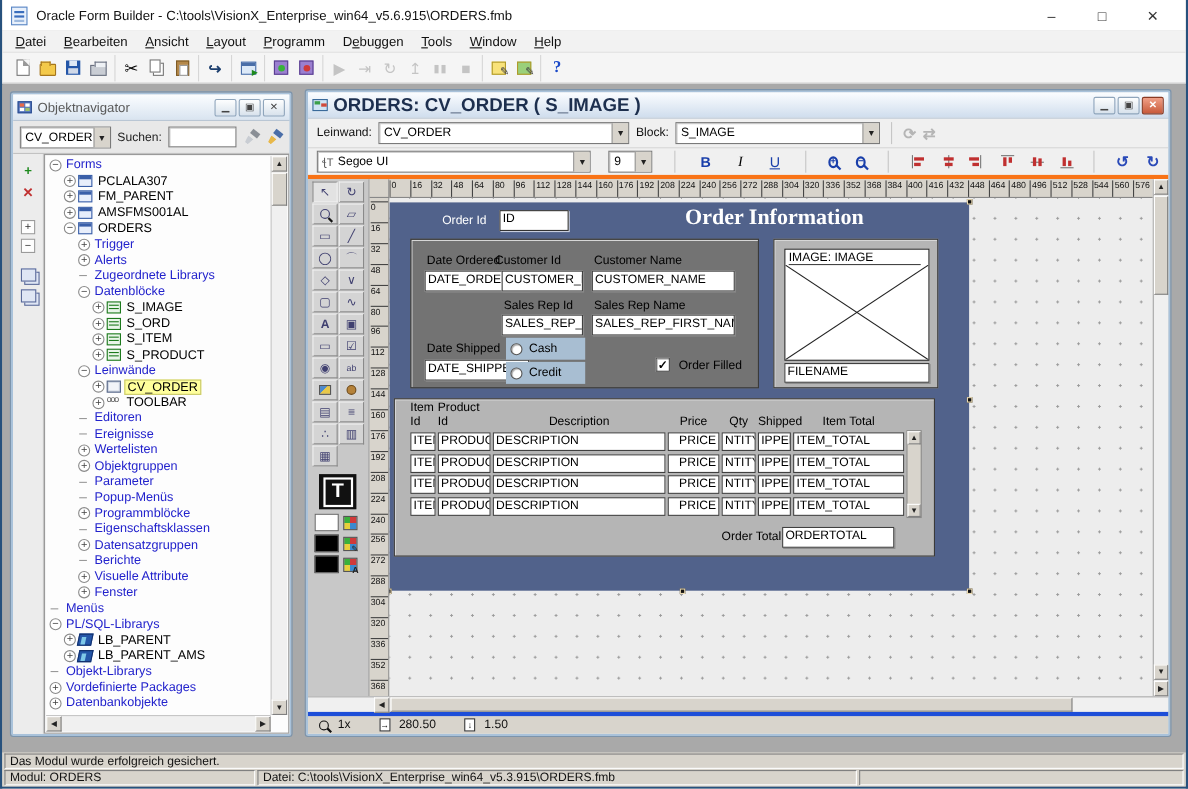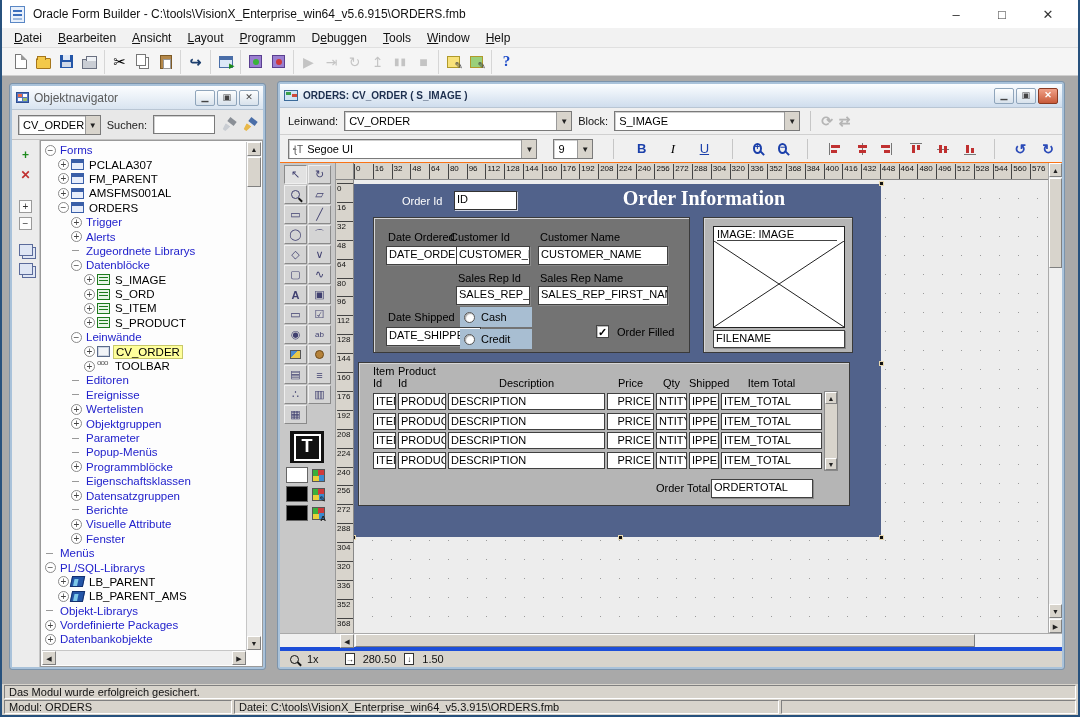--- a/index.html
+++ b/index.html
@@ -90,28 +90,28 @@
   .nav-vscroll { position:absolute; right:1px; top:1px; width:15px; bottom:16px; background:#f0f0f0; border-left:1px solid #c6c6c6; }
   .nav-hscroll { position:absolute; left:1px; right:16px; bottom:1px; height:15px; background:#f0f0f0; border-top:1px solid #c6c6c6; }
   .sb-arrow { position:absolute; width:14px; height:14px; background:#d8d4cc; border:1px solid; border-color:#fff #808080 #808080 #fff; font-size:7px; text-align:center; line-height:13px; color:#222; }
   .sb-thumb { position:absolute; background:#d8d4cc; border:1px solid; border-color:#fff #808080 #808080 #fff; }
 
   
   .ed-win { position:absolute; left:276px; top:5px; width:786px; height:587px; background:#f0f0f0; border:2px solid #a9c2da; outline:1px solid #7c94ac; border-radius:2px; display:flex; flex-direction:column; }
   .ed-title { height:24px; background:linear-gradient(#fbfdff,#cfdded); display:flex; align-items:center; padding:0 4px; border-bottom:1px solid #b9c6d4; }
   .ed-title-icon { width:14px; height:11px; background:#cfe4f4; border:1px solid #3a6a9a; position:relative; margin-right:5px; }
   .ed-title-icon::after { content:""; position:absolute; left:1px; top:1px; width:5px; height:3px; background:#3aa04a; box-shadow:6px 2px 0 #d04a3a; }
-  .ed-title-text { flex:1; color:#1d2f4e; font-size:10px; font-weight:bold; }
+  .ed-title-text { flex:1; color:#1d2f4e; font-size:17px; font-weight:bold; }
   .mdi-btn.close { background:linear-gradient(#f0a088,#c85a3a); color:#fff; border-color:#8a3a22; font-weight:bold; }
   .ed-bar1 { height:27px; background:#f0f0f0; border-bottom:1px solid #d0d0d0; display:flex; align-items:center; padding:0 8px; gap:6px; }
   .ed-bar1 label { font-size:11px; color:#111; }
   .ed-combo-canvas { width:228px; } .ed-combo-block { width:186px; }
   .bar-sep { width:1px; height:20px; background:#c6c6c6; margin:0 4px; }
   .gray-ico { color:#b5b5b5; font-size:14px; font-weight:bold; }
-  .ed-bar2 { height:28px; background:#f0f0f0; border-bottom:1px solid #f97316; display:flex; align-items:center; padding:0 8px; gap:16px; }
+  .ed-bar2 { height:28px; background:#f0f0f0; border-bottom:4px solid #f97316; display:flex; align-items:center; padding:0 8px; gap:16px; }
   .font-combo { width:338px; } .size-combo { width:52px; }
   .fmt-btn { width:21px; height:20px; text-align:center; border:none; background:transparent; font-size:13px; }
   .fmt-b { color:#1a3faa; font-weight:bold; } .fmt-i { font-style:italic; font-family:"Liberation Serif",serif; } .fmt-u { text-decoration:underline; color:#1a3faa; }
   .mag { width:11px; height:11px; border:2px solid #1a3faa; border-radius:50%; position:relative; display:inline-block; }
   .mag::after { content:""; position:absolute; width:6px; height:2px; background:#1a3faa; right:-5px; bottom:-2px; transform:rotate(45deg); }
   .mag .pm { position:absolute; left:0px; top:-3px; font-size:9px; color:#1a3faa; font-weight:bold; }
   .al-ico { width:15px; height:14px; position:relative; display:inline-block; }
   .al-ico i { position:absolute; background:#c03030; height:3px; }
   .al-ico em { position:absolute; background:#777; }
   .al-left em{left:1px;top:1px;width:1px;height:12px;} .al-left i.a{left:3px;top:3px;width:9px;} .al-left i.b{left:3px;top:8px;width:6px;}
@@ -800,21 +800,21 @@
 
       <div class="ed-hscroll">
         <span class="sb-arrow" style="left:60px;top:0">◀</span>
         <span class="sb-thumb" style="left:75px;top:0;width:620px;height:13px"></span>
       </div>
 
       <div class="ed-status">
         <span class="mini-mag"></span>
         <span style="margin-right:18px">1x</span>
         <span class="mini-page">→</span>
-        <span style="">280.50</span>
+        <span style="margin-right:18px">280.50</span>
         <span class="mini-page">↓</span>
         <span>1.50</span>
       </div>
     </div>
   </div>
 
   <div class="statusbar">
     <div class="sb-row1">Das Modul wurde erfolgreich gesichert.</div>
     <div class="sb-row2">
       <span class="sb-cell" style="width:228px">Modul: ORDERS</span>

